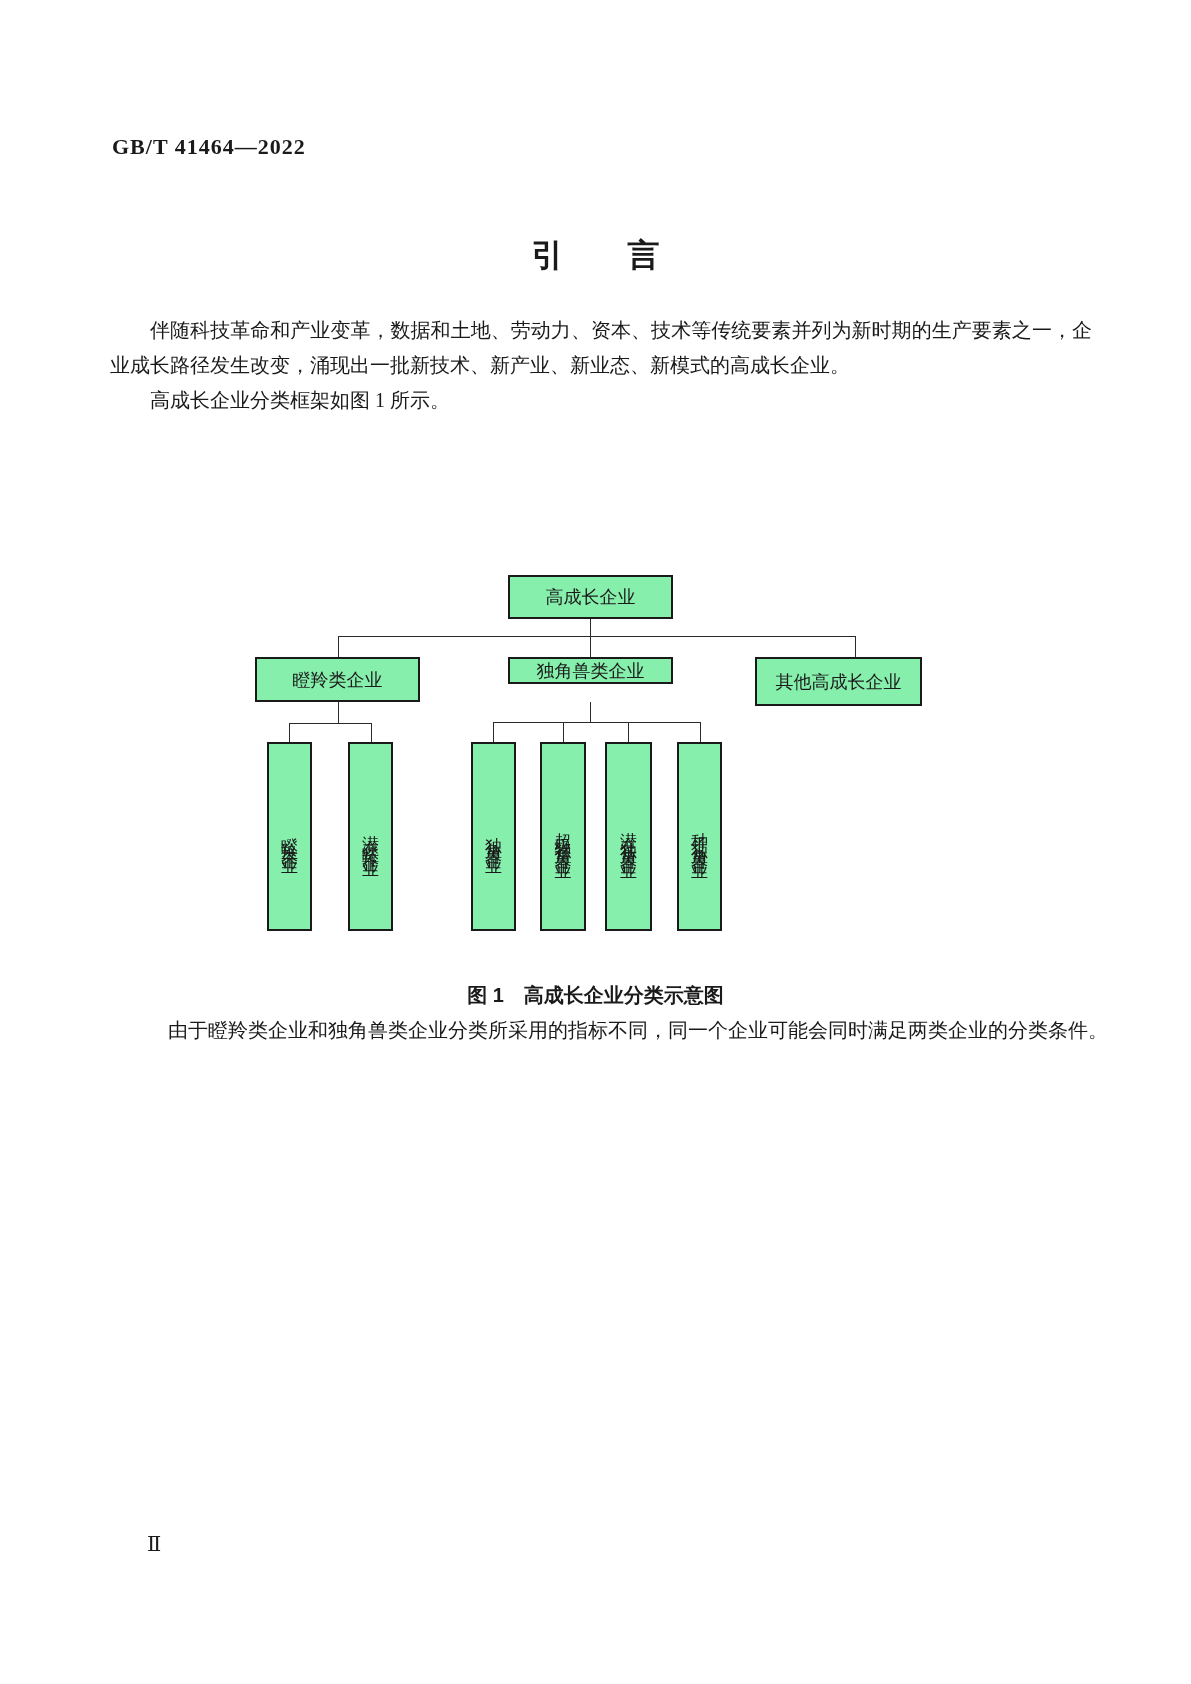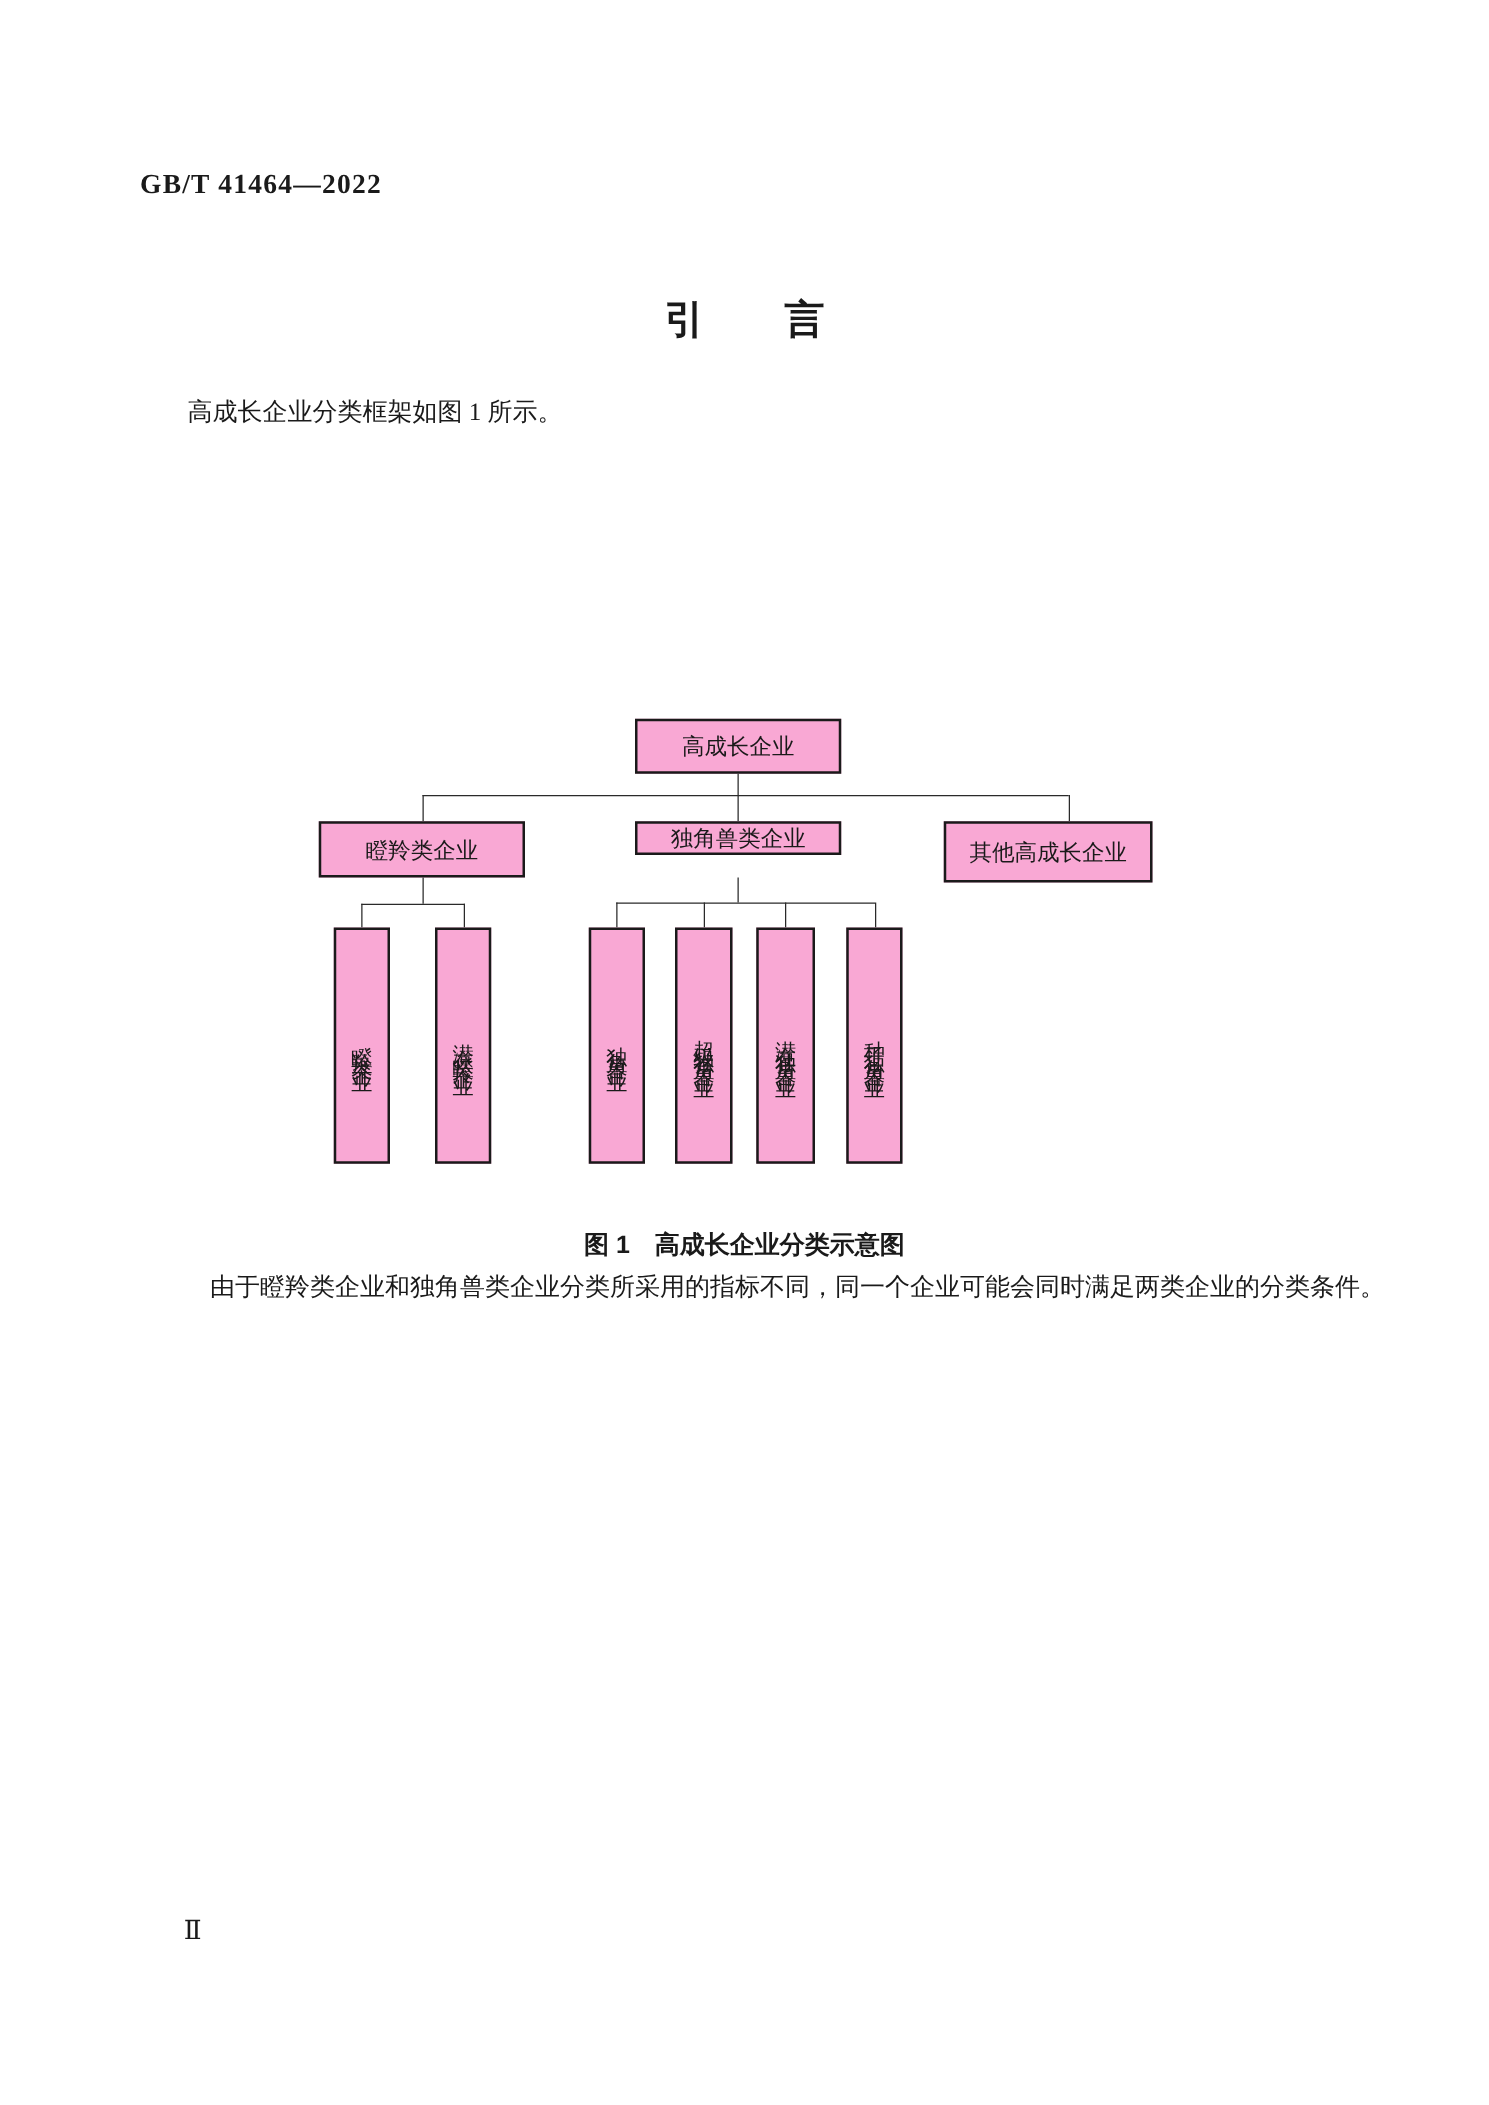--- a/index.html
+++ b/index.html
@@ -35,21 +35,21 @@
     font-size:20px;line-height:35px;
     text-align:justify;
   }
   .closing-text p{margin:0;text-indent:2em;}
 
   
   .diagram{left:0;top:575px;width:1191px;height:360px;}
   .node{
     position:absolute;
     border:2px solid #1a1a1a;
-    background:#f9a8d4;
+    background:#86efac;
     display:flex;align-items:center;justify-content:center;
     font-size:18px;
     box-sizing:border-box;
     text-align:center;
   }
   .node.vert{
     writing-mode:vertical-rl;
     text-orientation:upright;
     letter-spacing:5px;
     font-size:17px;
@@ -71,20 +71,21 @@
   }
 </style>
 </head>
 <body>
 
 <div class="abs doc-number">GB/T 41464—2022</div>
 
 <div class="abs intro-title">引　　言</div>
 
 <div class="abs body-text">
+  <p>伴随科技革命和产业变革，数据和土地、劳动力、资本、技术等传统要素并列为新时期的生产要素之一，企业成长路径发生改变，涌现出一批新技术、新产业、新业态、新模式的高成长企业。</p>
   <p>高成长企业分类框架如图 1 所示。</p>
 </div>
 
 <div class="abs diagram">
 
   <div class="node" style="left:508px;top:0;width:165px;height:44px;">高成长企业</div>
 
   <div class="vline" style="left:590px;top:44px;height:38px;"></div>
   <div class="hline" style="left:338px;top:61px;width:517px;"></div>
   <div class="vline" style="left:338px;top:61px;height:21px;"></div>

